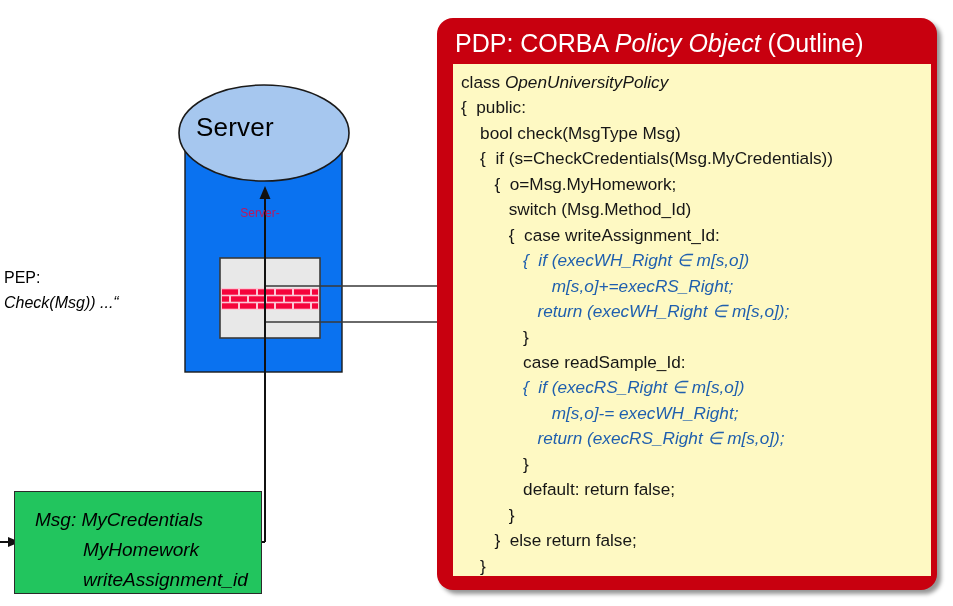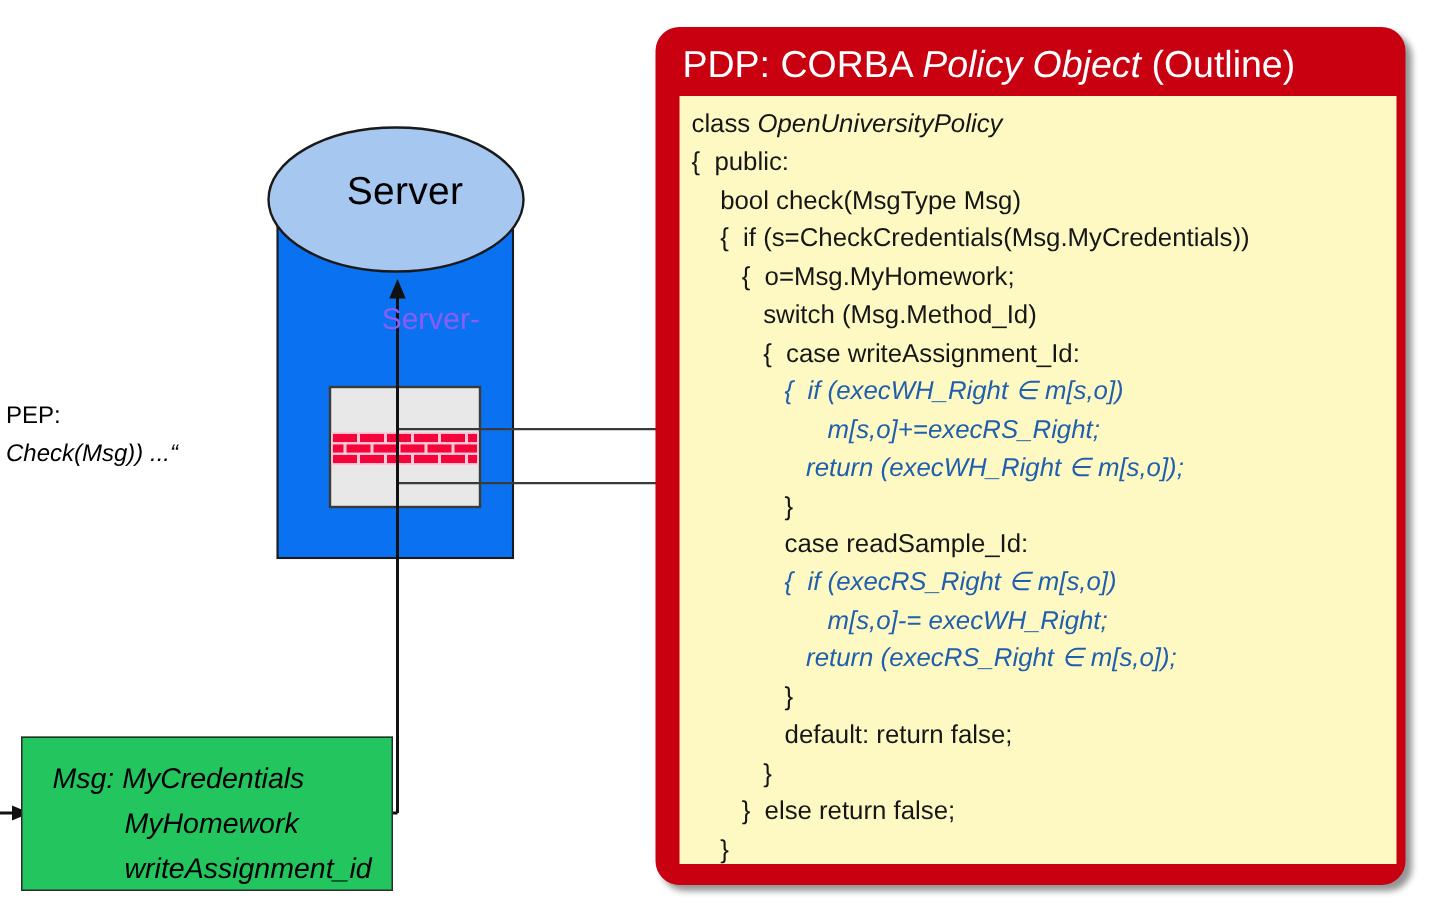--- a/index.html
+++ b/index.html
@@ -8,25 +8,25 @@
     font-family:"Liberation Sans", sans-serif;
     -webkit-font-smoothing:antialiased;
   }
   .stage{position:absolute;inset:0;width:953px;height:606px;}
 
   
   #diagram-svg{position:absolute;left:0;top:0;width:440px;height:606px;}
 
   .server-label{
     position:absolute;left:196px;top:112px;width:148px;
-    text-align:center;font-size:26px;color:#000;letter-spacing:.2px;
+    font-size:26px;color:#000;letter-spacing:.2px;
   }
   .skeleton-label{
     position:absolute;left:200px;top:202px;width:120px;
-    text-align:right;font-size:20px;line-height:22px;color:#8b5cf6;
+    text-align:center;font-size:12px;line-height:22px;color:#be185d;
   }
   .skeleton-label span{display:block;}
 
   .pep-block{
     position:absolute;left:4px;top:265px;width:230px;
     font-size:16px;line-height:25px;color:#000;
   }
   .pep-title{font-style:normal;}
   .pep-quote{font-style:italic;}
 

